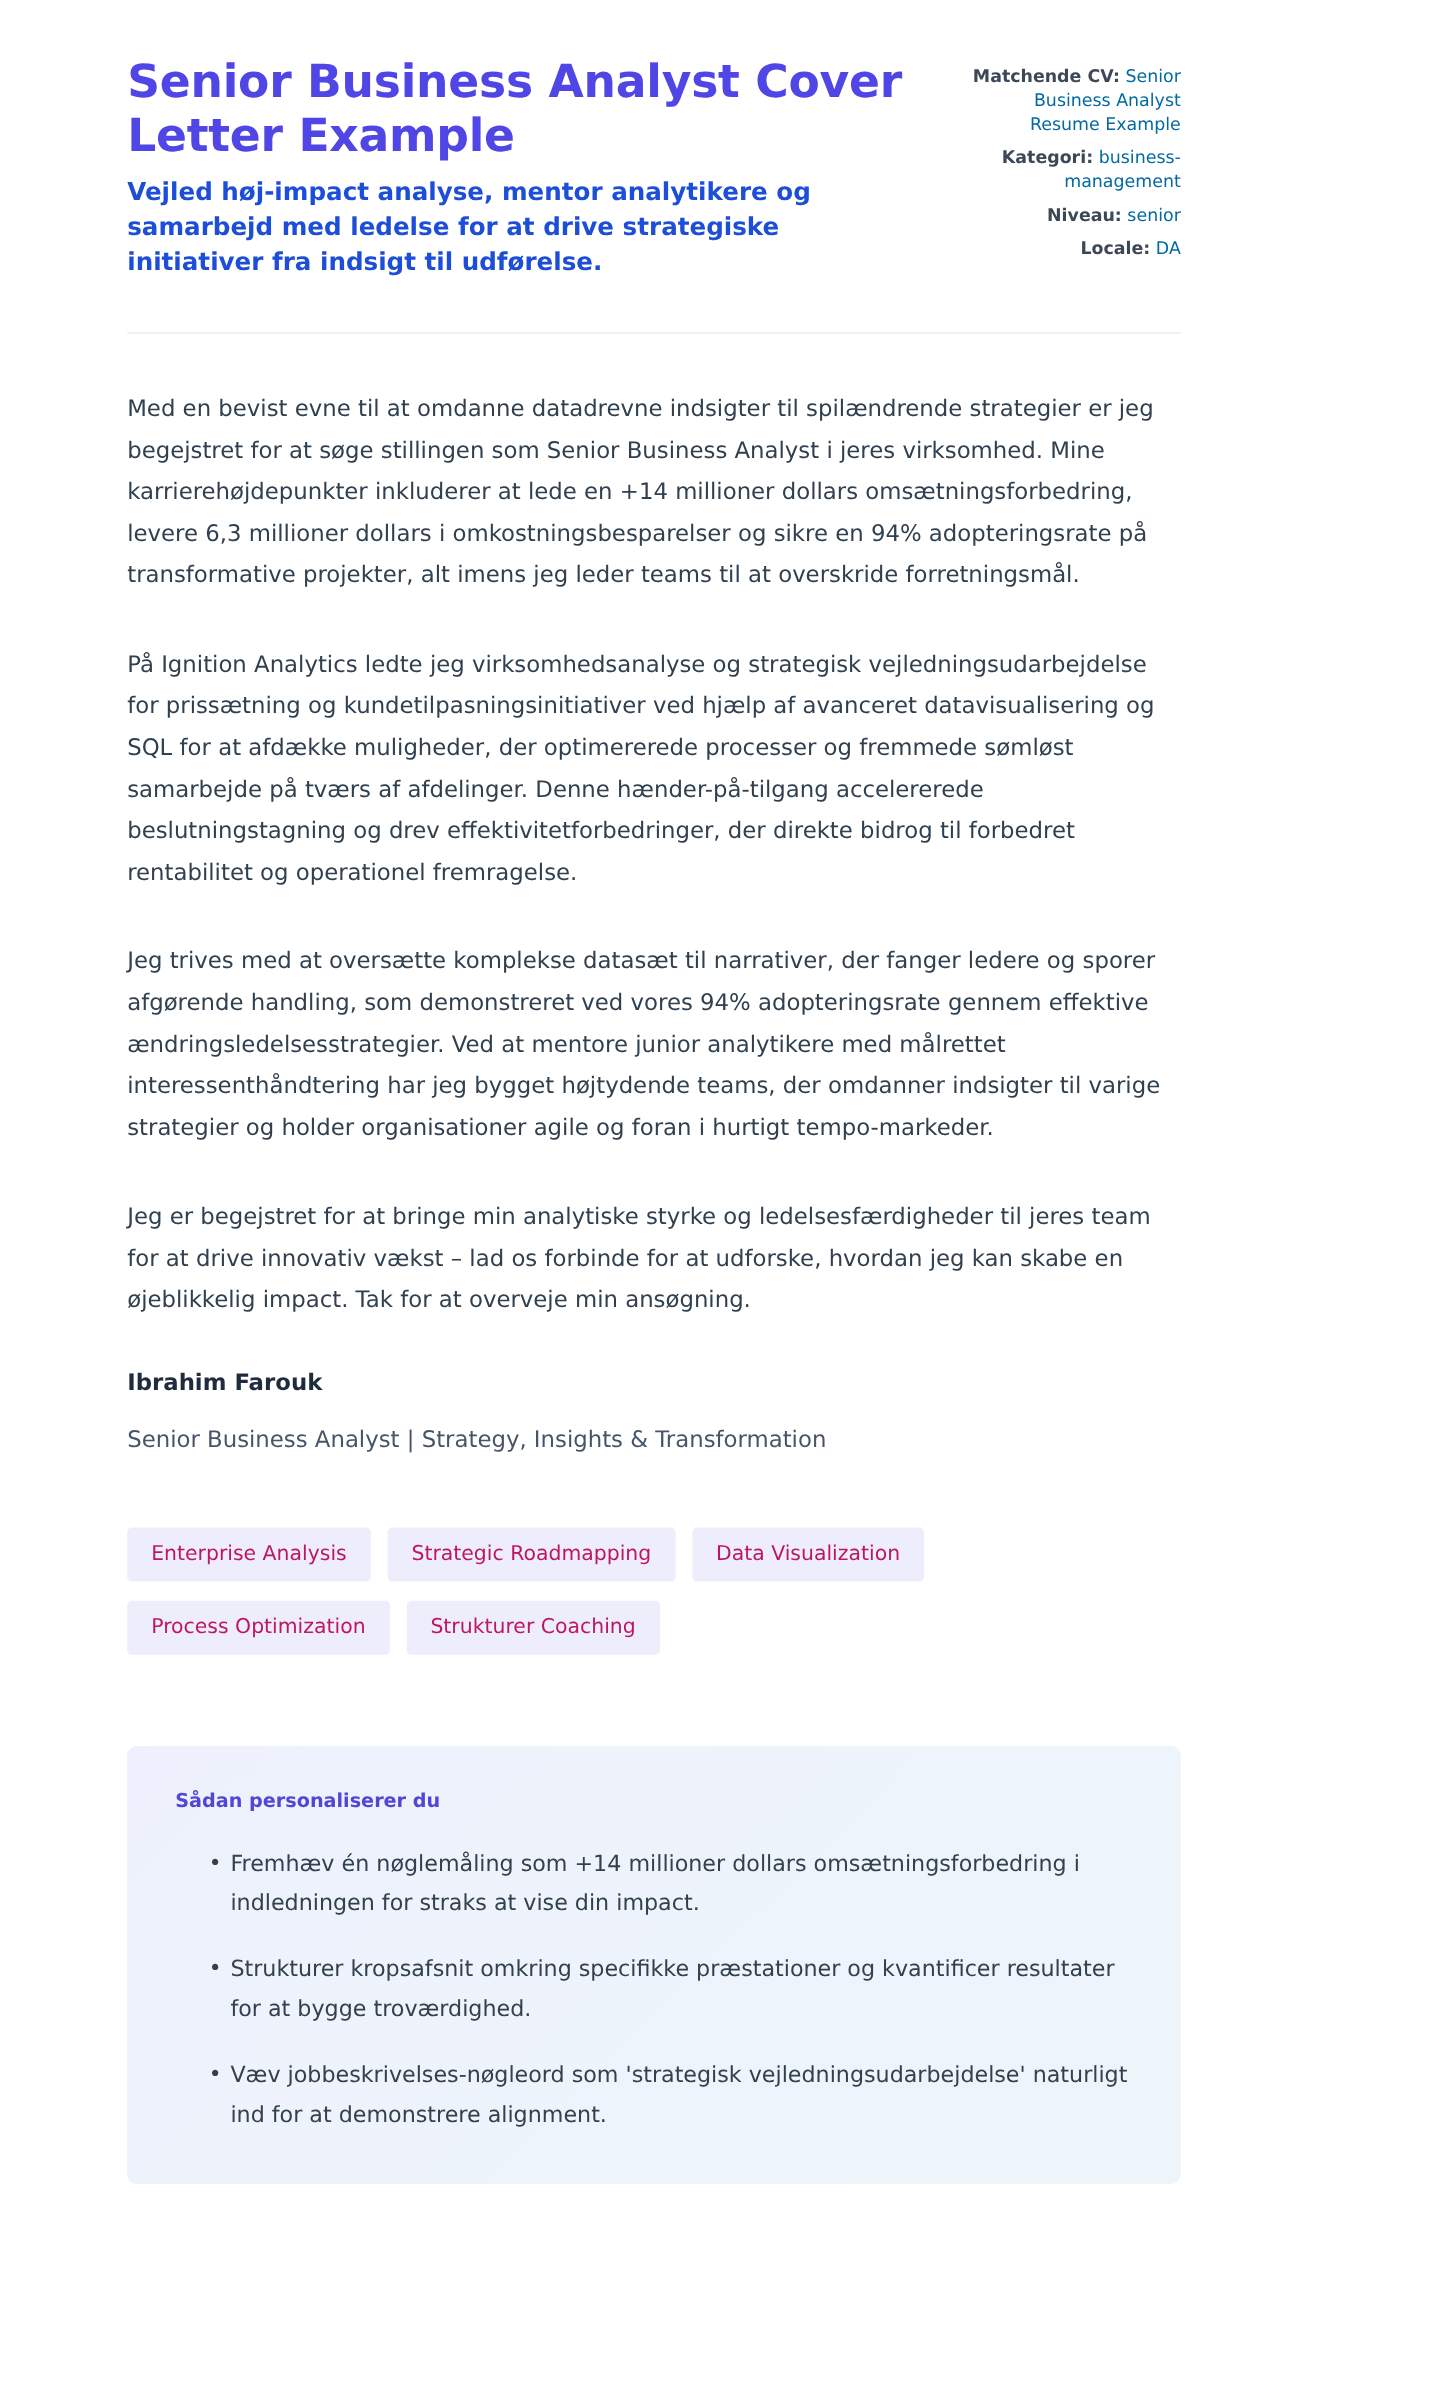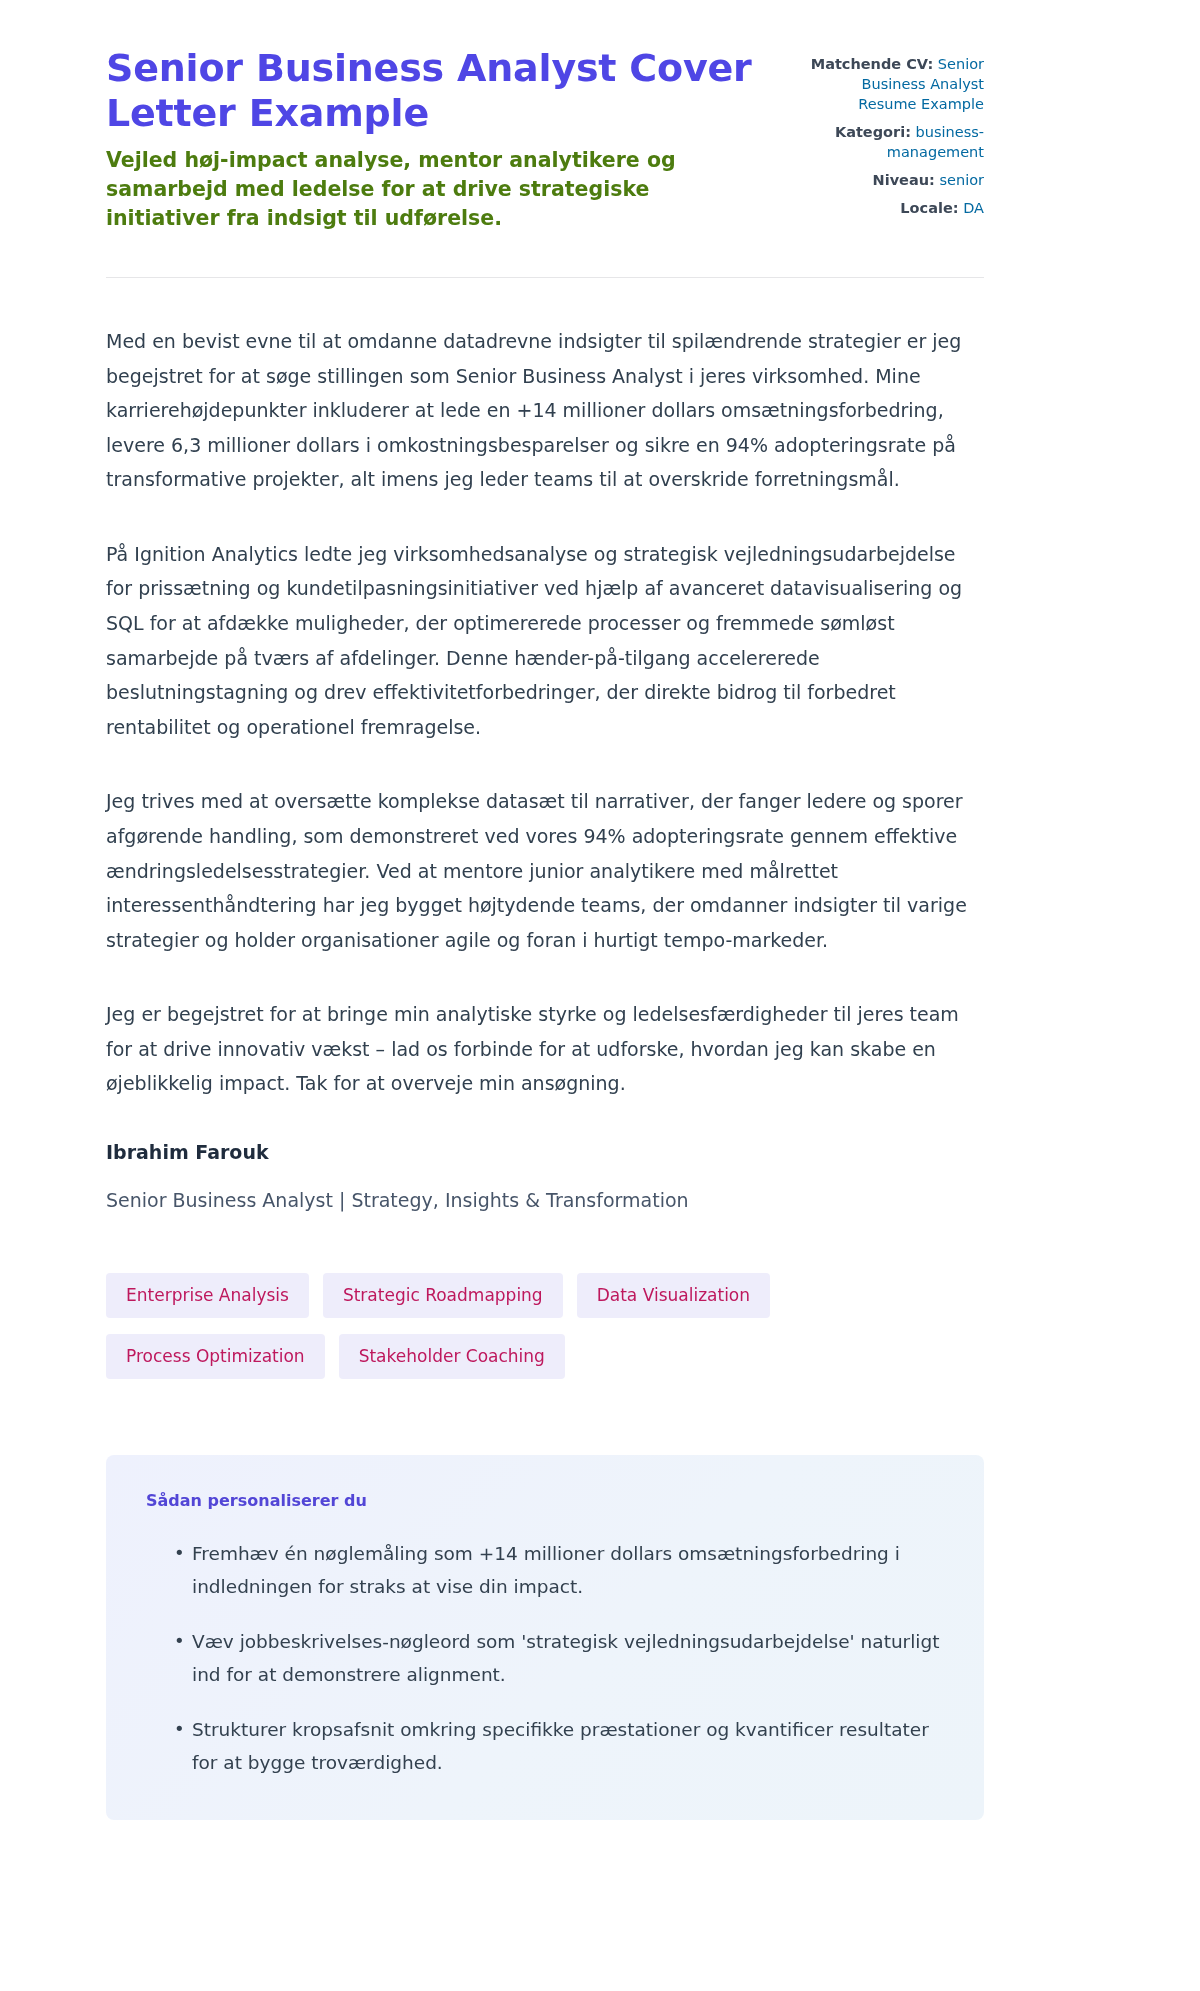--- a/index.html
+++ b/index.html
@@ -36,21 +36,21 @@
     line-height: 1.18;
     font-weight: 700;
     color: #4f46e5;
     margin: 0 0 10px 0;
     letter-spacing: -0.2px;
   }
   .doc-subtitle {
     font-size: 20.5px;
     line-height: 1.42;
     font-weight: 700;
-    color: #4d7c0f;
+    color: #1d4ed8;
     margin: 0;
   }
   .meta {
     flex: 0 0 auto;
     width: 185px;
     text-align: right;
     font-size: 14.5px;
     line-height: 1.38;
     color: #5b6676;
     padding-top: 8px;
@@ -198,25 +198,25 @@
   <div class="signature">
     <p class="sign-name">Ibrahim Farouk</p>
     <p class="sign-role">Senior Business Analyst | Strategy, Insights &amp; Transformation</p>
   </div>
 
   <div class="tags">
     <span class="tag">Enterprise Analysis</span>
     <span class="tag">Strategic Roadmapping</span>
     <span class="tag">Data Visualization</span>
     <span class="tag">Process Optimization</span>
-    <span class="tag">Stakeholder Coaching</span>
+    <span class="tag">Strukturer Coaching</span>
   </div>
 
   <div class="tips">
     <h2 class="tips-title">Sådan personaliserer du</h2>
     <ul class="tips-list">
       <li>Fremhæv én nøglemåling som +14 millioner dollars omsætningsforbedring i indledningen for straks at vise din impact.</li>
+      <li>Strukturer kropsafsnit omkring specifikke præstationer og kvantificer resultater for at bygge troværdighed.</li>
       <li>Væv jobbeskrivelses-nøgleord som 'strategisk vejledningsudarbejdelse' naturligt ind for at demonstrere alignment.</li>
-      <li>Strukturer kropsafsnit omkring specifikke præstationer og kvantificer resultater for at bygge troværdighed.</li>
     </ul>
   </div>
 
 </div>
 
 </body></html>

